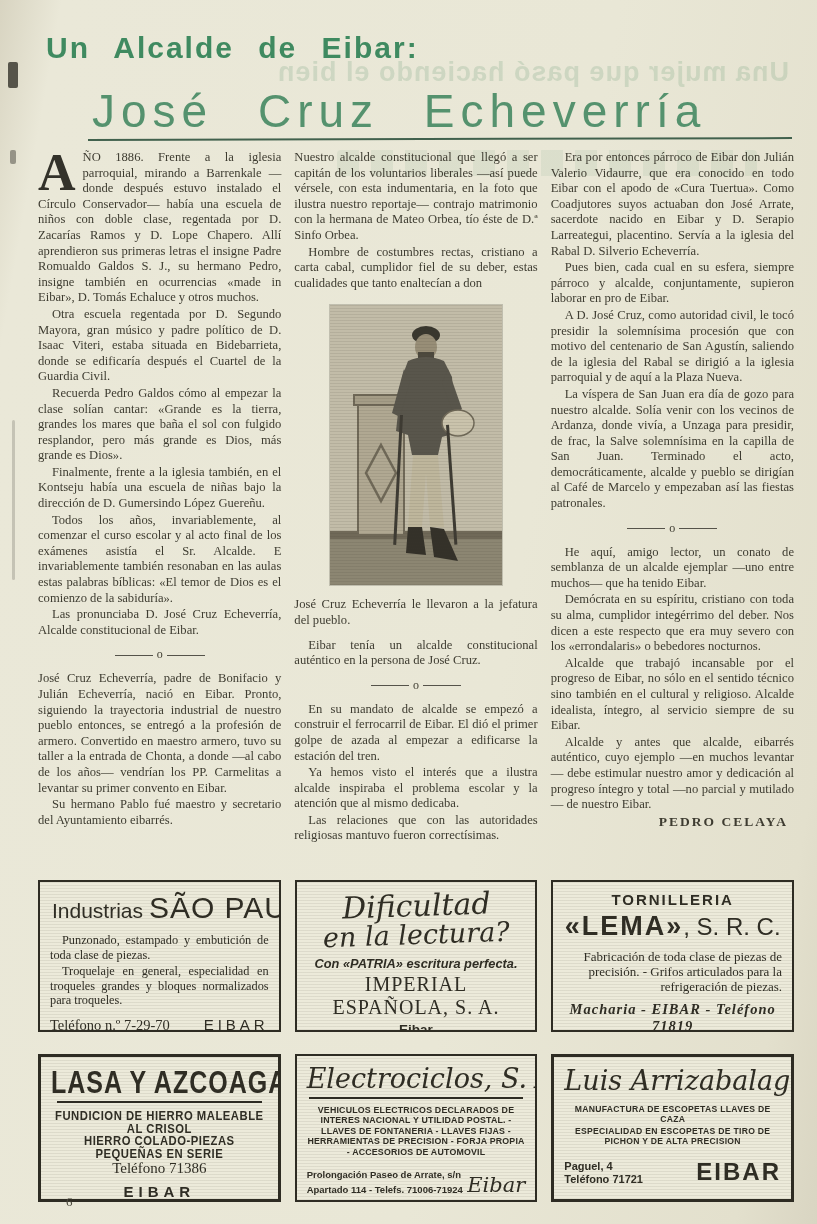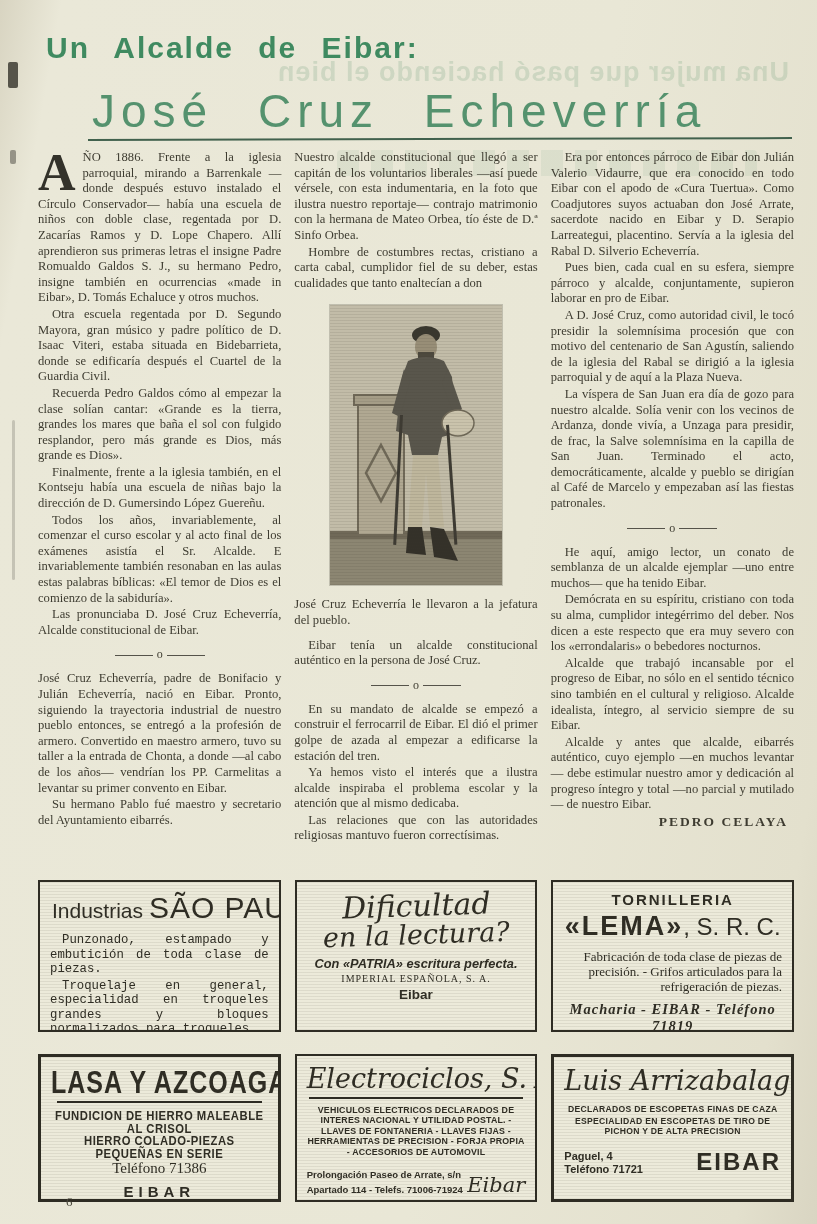--- a/index.html
+++ b/index.html
@@ -105,32 +105,32 @@
     color:#2f2d24;
     padding:7px 10px;box-sizing:border-box;
     position:relative;overflow:hidden;
   }
   .ad.thin{border-width:2px;}
   .script{font-family:"DejaVu Serif", serif;font-style:italic;}
 
   
   .ad-sao .ttl{font-family:"Liberation Sans",sans-serif;font-size:21px;margin:2px 0 8px 2px;white-space:nowrap;}
   .ad-sao .ttl .big{font-size:30px;letter-spacing:1px;}
-  .ad-sao .body{font-size:12.3px;line-height:14.5px;text-align:justify;font-family:Liberation Mono, monospace;}
+  .ad-sao .body{font-size:12.3px;line-height:14.5px;text-align:justify;}
   .ad-sao .body p{margin:0 0 2px 0;text-indent:12px;}
   .ad-sao .foot{display:flex;justify-content:space-between;align-items:baseline;margin-top:8px;}
   .ad-sao .tel{font-size:14.5px;}
   .ad-sao .city{font-family:"Liberation Sans",sans-serif;font-size:15px;letter-spacing:4px;}
 
   
   .ad-patria{text-align:center;}
   .ad-patria .h1{font-size:30px;line-height:30px;margin-top:2px;transform:rotate(-2deg);}
   .ad-patria .h2{font-size:27px;line-height:28px;margin-bottom:7px;transform:rotate(-2deg);}
   .ad-patria .l1{font-size:12.8px;font-weight:bold;font-style:italic;font-family:"Liberation Sans",sans-serif;margin-bottom:2px;}
-  .ad-patria .l2{font-size:10px;letter-spacing:1px;margin-bottom:3px;}
+  .ad-patria .l2{font-size:20px;letter-spacing:1px;margin-bottom:3px;}
   .ad-patria .l3{font-family:"Liberation Sans",sans-serif;font-weight:bold;font-size:13.5px;}
 
   
   .ad-lema{text-align:center;}
   .ad-lema .kick{font-family:"Liberation Sans",sans-serif;font-weight:bold;font-size:15px;letter-spacing:2px;margin-top:2px;}
   .ad-lema .ttl{font-family:"Liberation Sans",sans-serif;font-size:24px;margin:3px 0 7px 0;white-space:nowrap;}
   .ad-lema .ttl b{font-size:27px;letter-spacing:2px;}
   .ad-lema .body{font-family:Liberation Serif, serif;font-size:13px;line-height:15px;text-align:right;margin-bottom:7px;}
   .ad-lema .foot{font-style:italic;font-weight:bold;font-size:14.5px;letter-spacing:1px;}
 
@@ -314,21 +314,21 @@
         <div class="addr">
           <div>Prolongación Paseo de Arrate, s/n</div>
           <div>Apartado 114 - Telefs. 71006-71924</div>
         </div>
         <div class="city script">Eibar</div>
       </div>
     </div>
 
     <div class="ad ad-arr">
       <div class="ttl script">Luis Arrizabalaga</div>
-      <div class="l">DECLARADOS DE ESCOPETAS FINAS DE CAZA</div>
+      <div class="l">MANUFACTURA DE ESCOPETAS LLAVES DE CAZA</div>
       <div class="l">ESPECIALIDAD EN ESCOPETAS DE TIRO DE PICHON Y DE ALTA PRECISION</div>
       <div class="foot">
         <div class="addr">
           <div>Paguel, 4</div>
           <div>Teléfono 71721</div>
         </div>
         <div class="city">EIBAR</div>
       </div>
     </div>
   </div>

